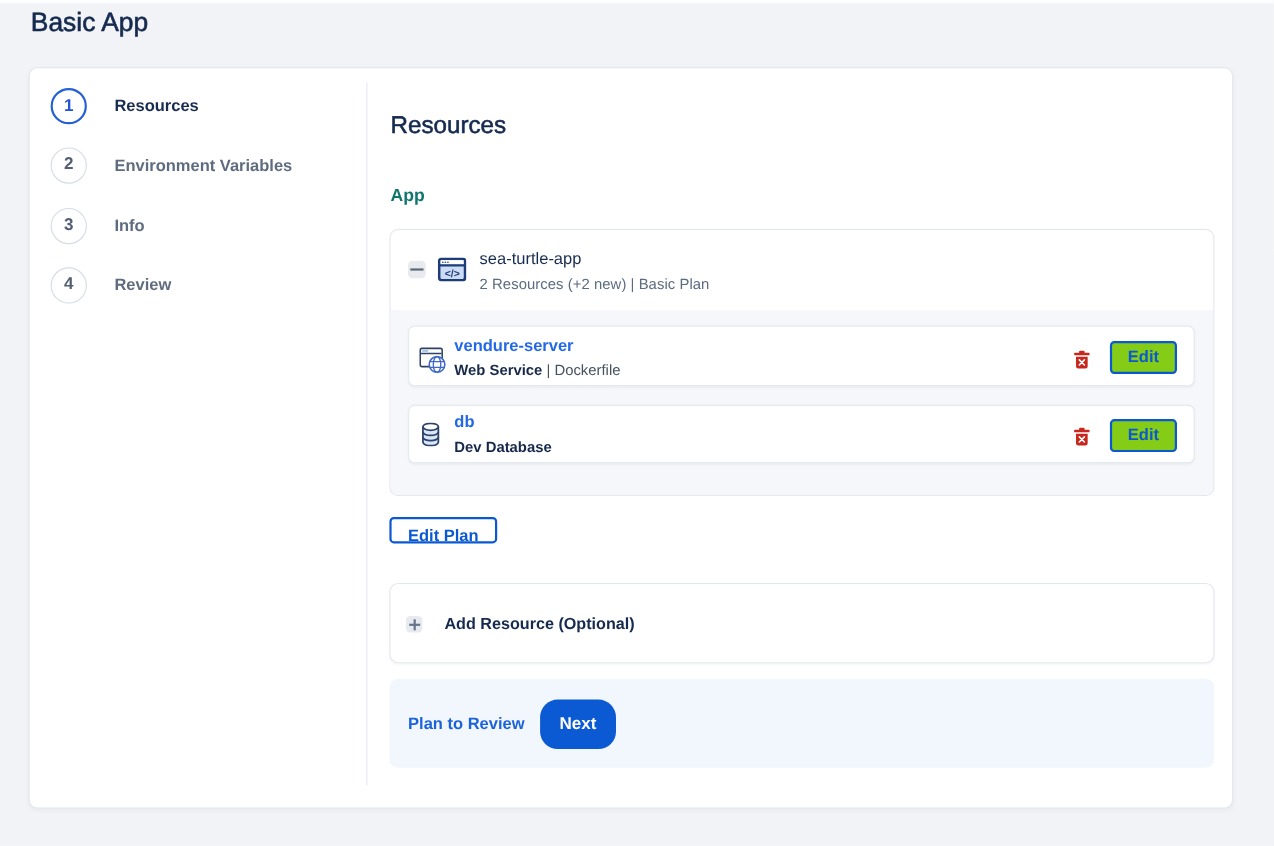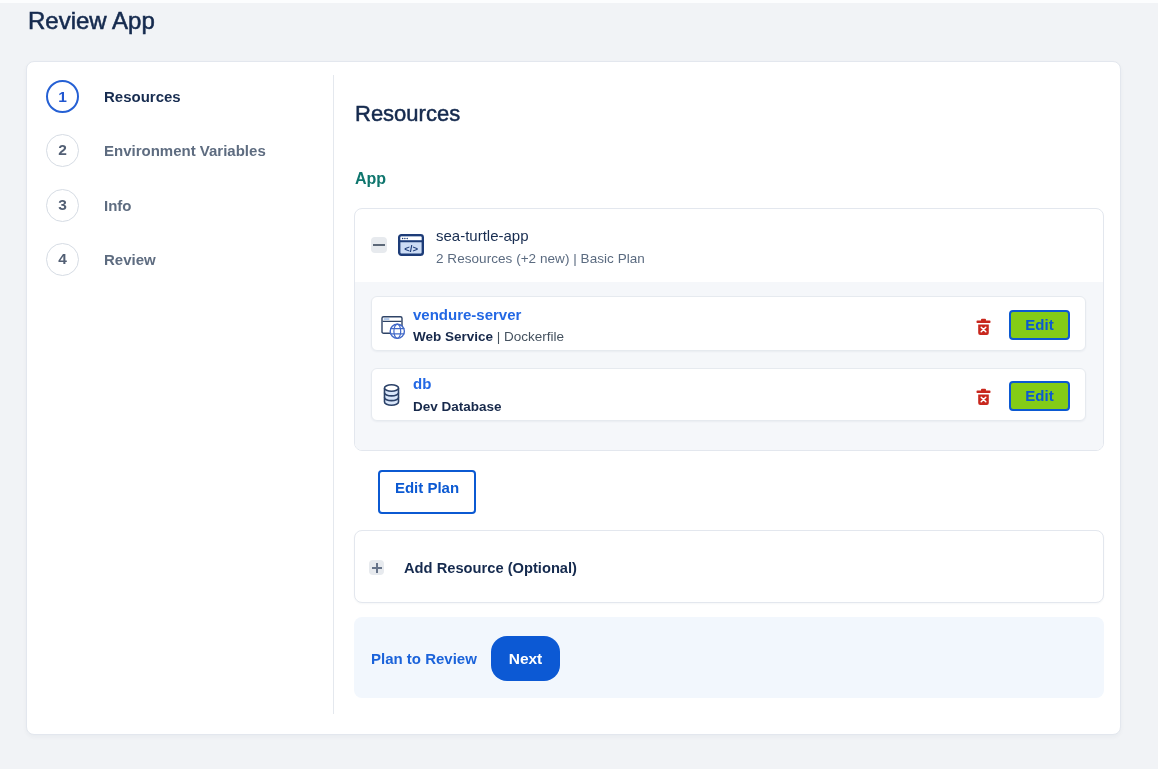--- a/index.html
+++ b/index.html
@@ -19,31 +19,31 @@
 #appcard { left:354px; top:208px; width:750px; height:243px; background:#fff; border:1px solid #e3e7ee; border-radius:8px; overflow:hidden; }
 #graybody { left:0px; top:73px; width:748px; height:169px; background:#f5f7fa; }
 .sqbtn { background:#e7eaee; border-radius:4px; }
 #apptitle { font-size:15px; font-weight:400; color:#172c50; line-height:16px; }
 #appsub { font-size:13.5px; letter-spacing:0.05px; color:#5b6b80; line-height:15px; }
 .row { position:absolute; left:16px; width:715px; background:#fff; border:1px solid #e6eaef; border-radius:6px; box-shadow:0 1px 2px rgba(20,40,80,0.05); }
 .rname { position:absolute; left:41px; font-size:15px; font-weight:700; color:#2368e4; line-height:16px; }
 .rsub { position:absolute; left:41px; font-size:13.5px; line-height:15px; color:#45525f;text-align:center; }
 .rsub b { color:#17294b; }
 .editbtn { position:absolute; width:61px; height:30px; border:2px solid #0b59d2; border-radius:4px; color:#0b59d2; font-size:15px; font-weight:700; text-align:center; line-height:26px; background:#84cc16; }
-#editplan { left:354px; top:470px; width:98px; height:44px; border:2px solid #0b59d2; border-radius:4px; color:#0b59d2; font-size:15px; font-weight:700; text-align:center; line-height:32px; background:#fff;margin-left:24px; }
+#editplan { left:354px; top:470px; width:98px; height:24px; border:2px solid #0b59d2; border-radius:4px; color:#0b59d2; font-size:15px; font-weight:700; text-align:center; line-height:32px; background:#fff; }
 #addcard { left:354px; top:530px; width:750px; height:73px; background:#fff; border:1px solid #e3e7ee; border-radius:8px; box-shadow:0 1px 2px rgba(20,40,80,0.04); }
 #addlbl { left:404px; top:559px; font-size:14.7px; font-weight:700; color:#152a4e; position:absolute; line-height:18px; }
 #footer { left:354px; top:617px; width:750px; height:81px; background:#f2f7fd; border-radius:8px; }
 #skip { left:17px; top:33px; position:absolute; font-size:15px; font-weight:700; color:#1b63da; line-height:18px; }
 #nextbtn { left:137px; top:19px; position:absolute; width:69px; height:45px; background:#0c59d4; border-radius:16px; color:#fff; font-size:15.5px; font-weight:700; text-align:center; line-height:45px; }
 </style>
 </head>
 <body>
 <div class="abs" id="topstrip"></div>
-<div class="abs" id="h1">Review App</div>
+<div class="abs" id="h1">Basic App</div>
 <div class="abs" id="card"></div>
 <div class="abs" id="divider"></div>
 
 <div class="abs stepc active" style="left:46px; top:80px;">1</div>
 <div class="abs steplbl active" style="left:104px; top:87px;">Resources</div>
 <div class="abs stepc" style="left:46px; top:134px;">2</div>
 <div class="abs steplbl" style="left:104px; top:141px;">Environment Variables</div>
 <div class="abs stepc" style="left:46px; top:189px;">3</div>
 <div class="abs steplbl" style="left:104px; top:196px;">Info</div>
 <div class="abs stepc" style="left:46px; top:243px;">4</div>

